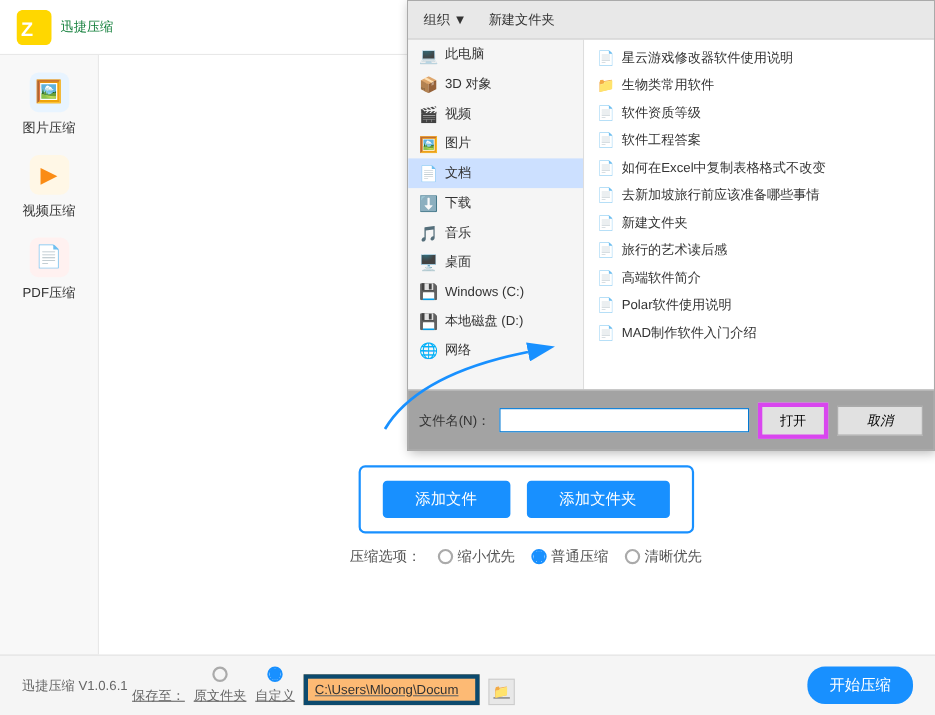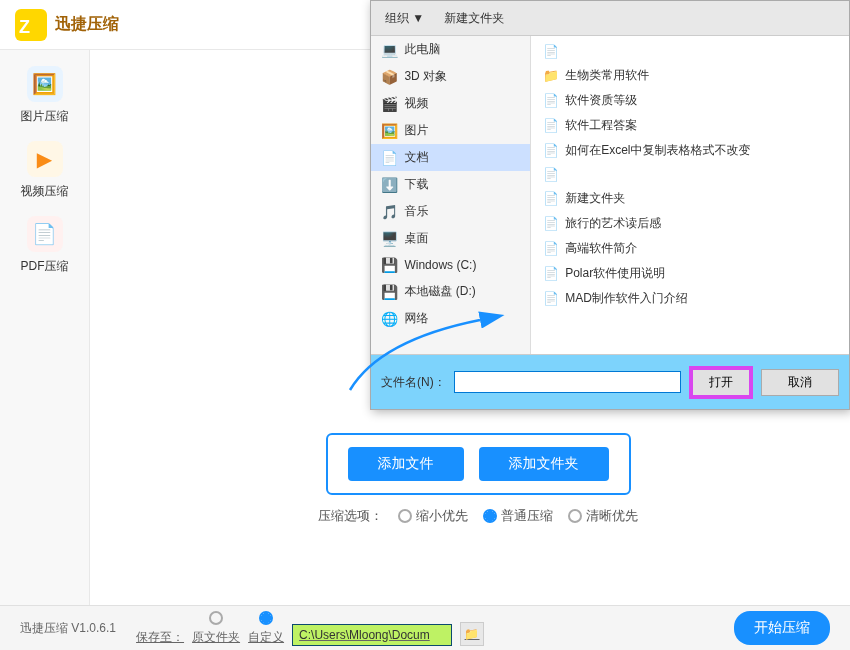--- a/index.html
+++ b/index.html
@@ -36,23 +36,23 @@
     .title-logo {
       display: flex;
       align-items: center;
       gap: 8px;
     }
     .logo-icon {
       width: 32px;
       height: 32px;
     }
     .title-text {
-      font-size: 16px;
-      font-weight: bold;
-      color: #a16207;
+      font-size: 12px;
+      font-weight: normal;
+      color: #15803d;
     }
     .login-area {
       display: flex;
       align-items: center;
       gap: 5px;
       color: #666;
       font-size: 13px;
     }
 
     
@@ -161,41 +161,41 @@
       border: 2px solid #aaa;
       display: inline-block;
     }
     .radio-dot.selected {
       border-color: #1890ff;
       background: radial-gradient(circle, #1890ff 5px, transparent 5px);
     }
 
     
     .status-bar {
-      height: 45px;
+      height: 55px;
       background: #f5f5f5;
       border-top: 1px solid #e0e0e0;
       display: flex;
       align-items: center;
       padding: 0 20px;
-      gap: 20px;
+      gap: 4px;
       font-size: 12px;
       color: #666;
     }
     .status-version { color: #666; }
     .save-to {
       display: flex;
       align-items: flex-end;
       gap: 8px;
       text-decoration: underline;
     }
     .save-radio { display: flex; align-items: center; gap: 4px; flex-direction: column; }
     .save-path-input {
-      background: #bef264;
-      border: 1px solid #0c4a6e;
+      background: #fdba74;
+      border: 4px solid #0c4a6e;
       padding: 3px 6px;
       font-size: 12px;
       width: 160px;
       color: #333;
     }
     .folder-icon-btn {
       background: #e8e8e8;
       border: 1px solid #ccc;
       width: 24px; height: 24px;
       display: flex; align-items: center; justify-content: center;
@@ -277,21 +277,21 @@
       display: flex;
       align-items: center;
       gap: 6px;
       cursor: pointer;
       font-size: 12px;
       color: #333;
     }
     .file-icon { font-size: 13px; color: #888; }
     .dialog-bottom {
       height: 55px;
-      background: #7dd3fc;
+      background: #a3a3a3;
       border-top: 1px solid #ccc;
       display: flex;
       align-items: center;
       padding: 0 10px;
       gap: 8px;
     }
     .filename-label { font-size: 12px; color: #333; white-space: nowrap; }
     .filename-input {
       flex: 1;
       border: 1px solid #0078d4;
@@ -306,20 +306,21 @@
       padding: 4px 16px;
       cursor: pointer;
       font-size: 12px;
     }
     .dialog-cancel-btn {
       background: #e1e1e1;
       border: 1px solid #aaa;
       padding: 4px 26px;
       cursor: pointer;
       font-size: 12px;
+      font-style: italic;
     }
 
     
     .arrow-overlay {
       position: absolute;
       top: 290px;
       left: 320px;
       z-index: 200;
       pointer-events: none;
     }
@@ -468,39 +469,41 @@
         </div>
         <div class="dialog-nav-item">
           <span class="nav-icon">🌐</span>
           <span>网络</span>
         </div>
       </div>
 
       <div class="dialog-right">
         <div class="dialog-file-item">
           <span class="file-icon">📄</span>
+          <span>星云游戏修改器软件使用说明</span>
         </div>
         <div class="dialog-file-item">
           <span class="file-icon">📁</span>
           <span>生物类常用软件</span>
         </div>
         <div class="dialog-file-item">
           <span class="file-icon">📄</span>
           <span>软件资质等级</span>
         </div>
         <div class="dialog-file-item">
           <span class="file-icon">📄</span>
           <span>软件工程答案</span>
         </div>
         <div class="dialog-file-item">
           <span class="file-icon">📄</span>
           <span>如何在Excel中复制表格格式不改变</span>
         </div>
         <div class="dialog-file-item">
           <span class="file-icon">📄</span>
+          <span>去新加坡旅行前应该准备哪些事情</span>
         </div>
         <div class="dialog-file-item">
           <span class="file-icon">📄</span>
           <span>新建文件夹</span>
         </div>
         <div class="dialog-file-item">
           <span class="file-icon">📄</span>
           <span>旅行的艺术读后感</span>
         </div>
         <div class="dialog-file-item">

